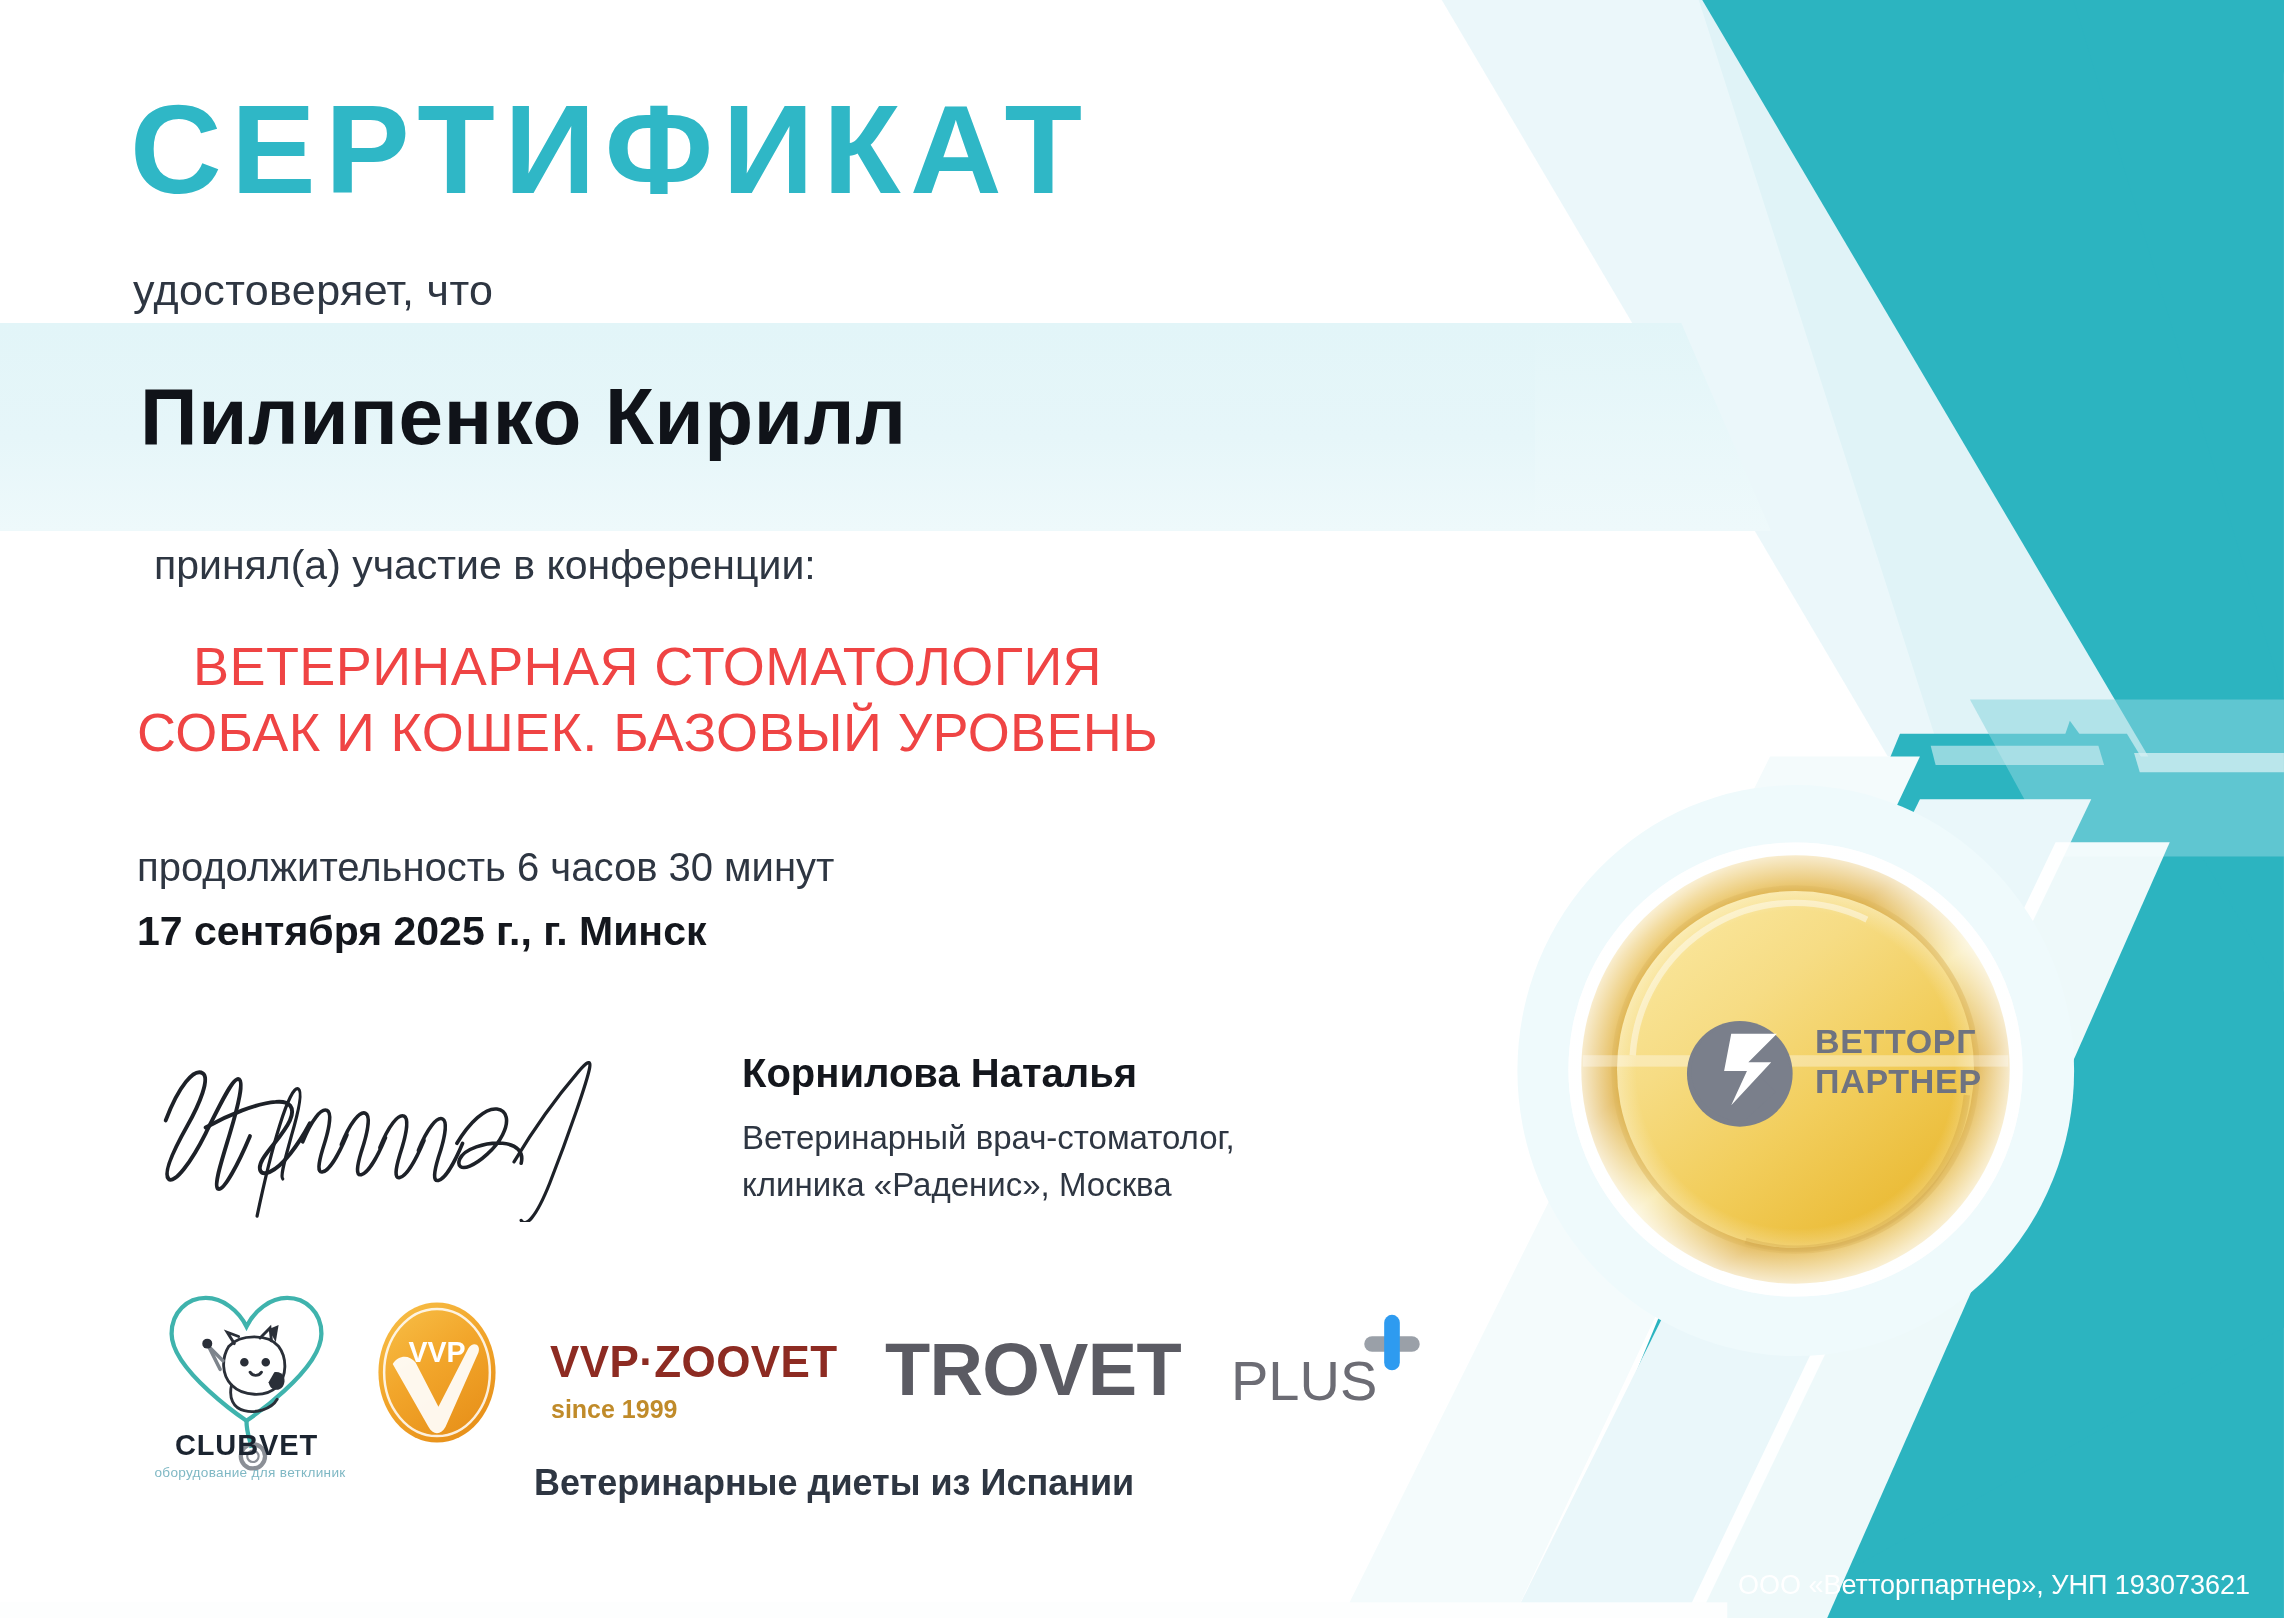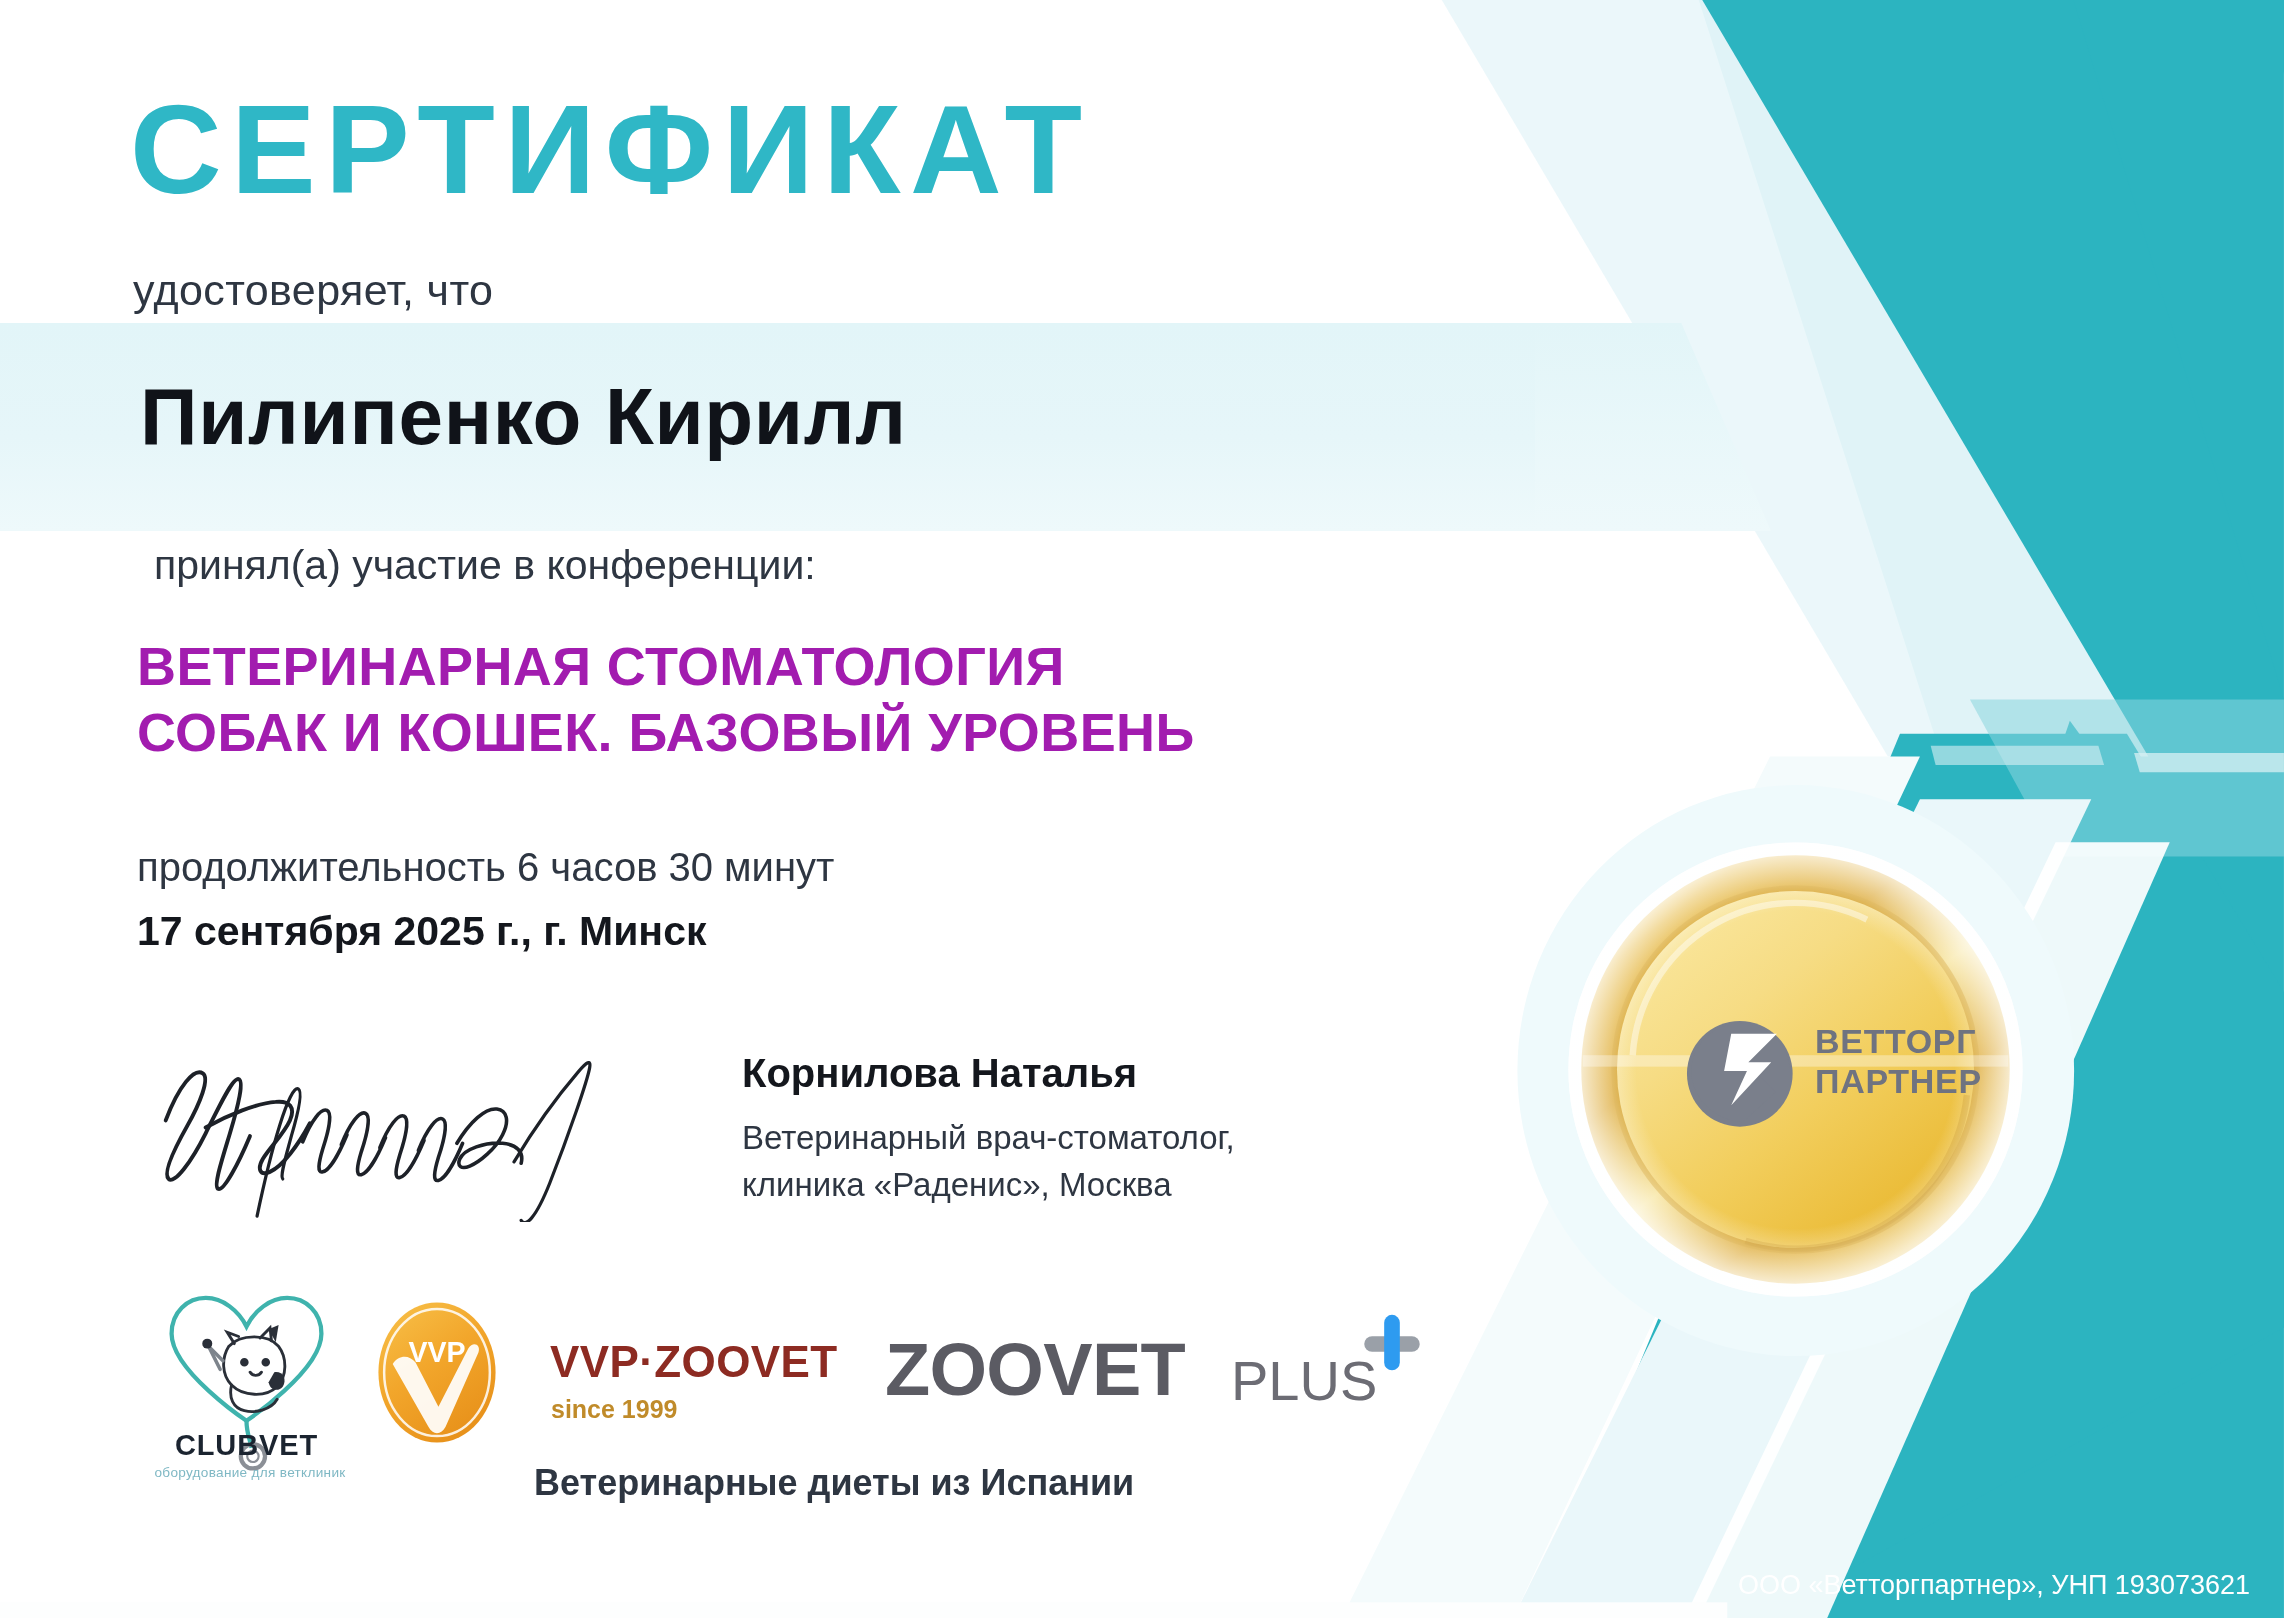--- a/index.html
+++ b/index.html
@@ -60,25 +60,26 @@
     letter-spacing: 0.7px;
     white-space: nowrap;
   }
   .participation {
     position: absolute; left: 154px; top: 542px;
     font-size: 41px; font-weight: 400;
     color: #2e3642;
   }
   .conf-title {
     position: absolute; left: 137px; top: 634px;
-    font-size: 54px; font-weight: 700;
-    color: #a21caf;
+    font-size: 54px; font-weight: 400;
+    color: #ef4444;
     line-height: 1.22;
     letter-spacing: 0.4px;
     white-space: nowrap;
+    text-align: center;
   }
   .duration {
     position: absolute; left: 137px; top: 845px;
     font-size: 40px; font-weight: 400;
     color: #2e3642;
   }
   .datecity {
     position: absolute; left: 137px; top: 908px;
     font-size: 41px; font-weight: 700;
     color: #14171d;
@@ -310,21 +311,21 @@
         <ellipse cx="84" cy="100" rx="74" ry="89" fill="none" stroke="#ffffff" stroke-width="3.5" opacity="0.85"></ellipse>
 
         <path d="M22,88 C30,76 44,74 54,86 L86,148 L128,66 C134,56 146,60 142,72 L96,176 C90,188 78,188 72,176 Z" fill="#ffffff" opacity="0.92"></path>
         <text x="84" y="86" text-anchor="middle" font-family="Liberation Sans, sans-serif" font-size="40" font-weight="700" fill="#ffffff">VVP</text>
       </svg>
     </div>
 
     <div class="vvp-word">VVP·ZOOVET</div>
     <div class="vvp-since">since 1999</div>
 
-    <div class="trovet-word">ZOOVET</div>
+    <div class="trovet-word">TROVET</div>
     <div class="trovet-plus-word">PLUS</div>
     <div class="plus-mark">
       <svg width="64" height="64" viewBox="0 0 90 90" xmlns="http://www.w3.org/2000/svg">
         <rect x="6" y="34" width="78" height="22" rx="11" fill="#9aa0a8"></rect>
         <rect x="34" y="4" width="22" height="78" rx="11" fill="#2E9BF0"></rect>
       </svg>
     </div>
     <div class="trovet-tag">Ветеринарные диеты из Испании</div>
   </div>
 

